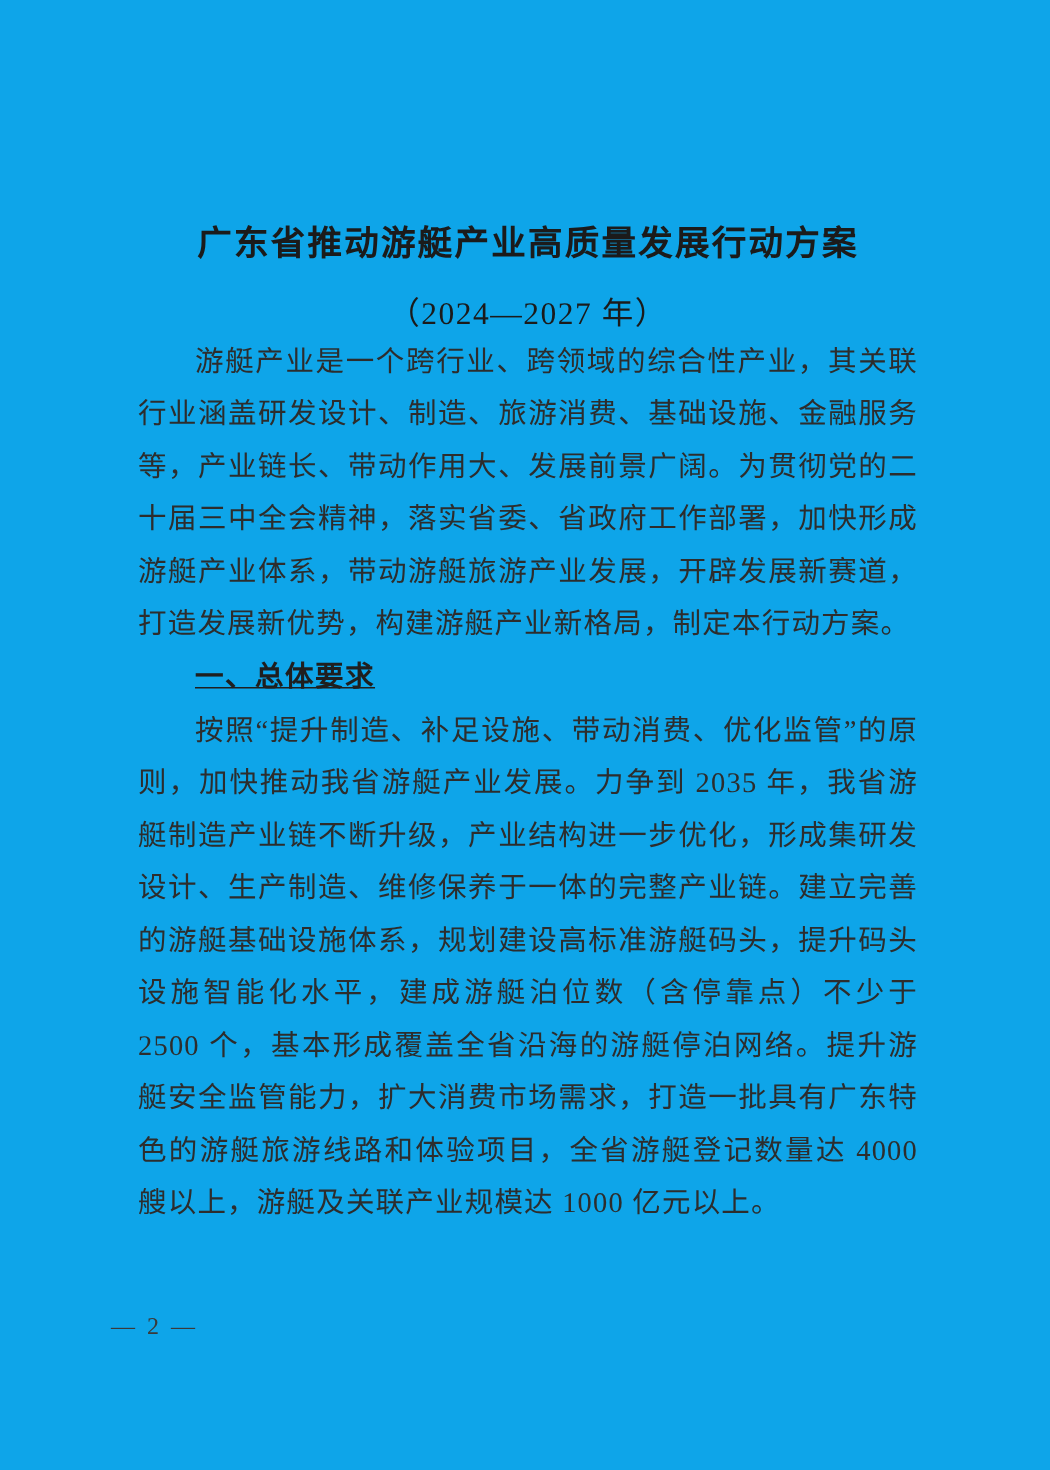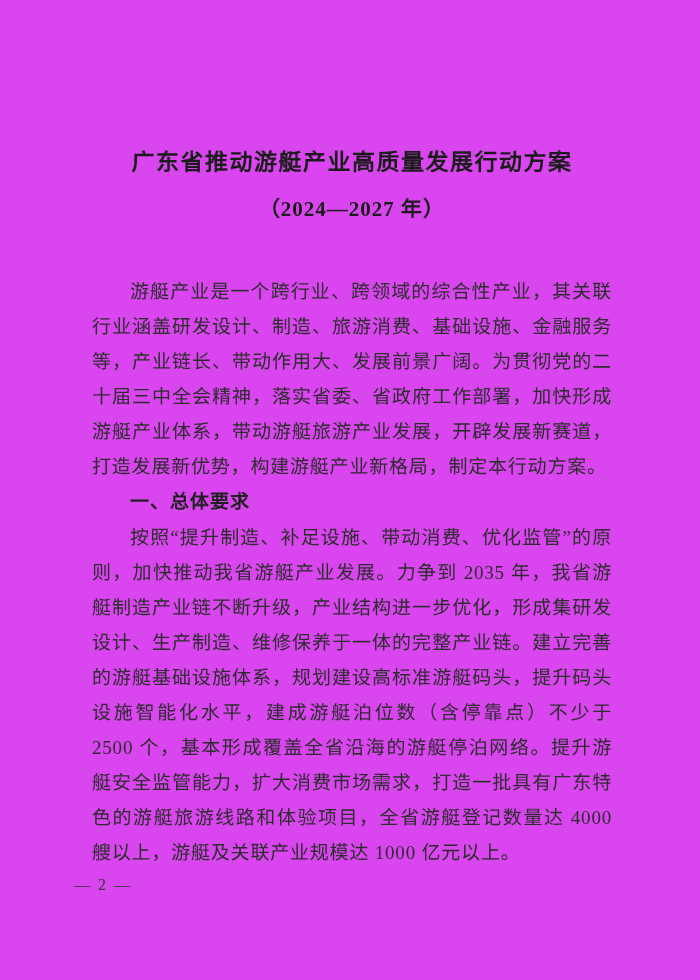--- a/index.html
+++ b/index.html
@@ -5,21 +5,21 @@
   html, body {
     margin: 0;
     padding: 0;
     background: #e8e8e8;
   }
   .page {
     position: relative;
     width: 700px;
     height: 980px;
     margin: 0 auto;
-    background: #d946ef;
+    background: #0ea5e9;
     overflow: hidden;
     font-family: "Liberation Serif", "DejaVu Serif", serif;
     color: #2d2d2d;
   }
   .content {
     position: absolute;
     left: 92px;
     top: 0;
     width: 520px;
   }
@@ -31,45 +31,45 @@
     font-weight: bold;
     letter-spacing: 1.5px;
     color: #1b1b1b;
     white-space: nowrap;
   }
   .doc-subtitle {
     margin: 14px 0 0 0;
     text-align: center;
     font-size: 21px;
     line-height: 30px;
-    font-weight: bold;
+    font-weight: normal;
     letter-spacing: 1px;
     color: #1b1b1b;
   }
   .body-para {
     margin: 0;
     font-size: 19px;
     line-height: 35px;
     letter-spacing: 0.8px;
     text-align: justify;
     text-indent: 2em;
     color: #2d2d2d;
   }
   .first-para {
-    margin-top: 50px;
   }
   .section-heading {
     margin: 0;
     font-size: 19px;
     line-height: 36px;
     font-weight: bold;
     font-family: "Liberation Sans", "DejaVu Sans", sans-serif;
     letter-spacing: 1px;
     text-indent: 2em;
     color: #1f1f1f;
+    text-decoration: underline;
   }
   .page-number {
     position: absolute;
     left: 74px;
     top: 874px;
     font-size: 16px;
     line-height: 22px;
     letter-spacing: 2px;
     color: #3a3a3a;
     font-family: "Liberation Serif", "DejaVu Serif", serif;

